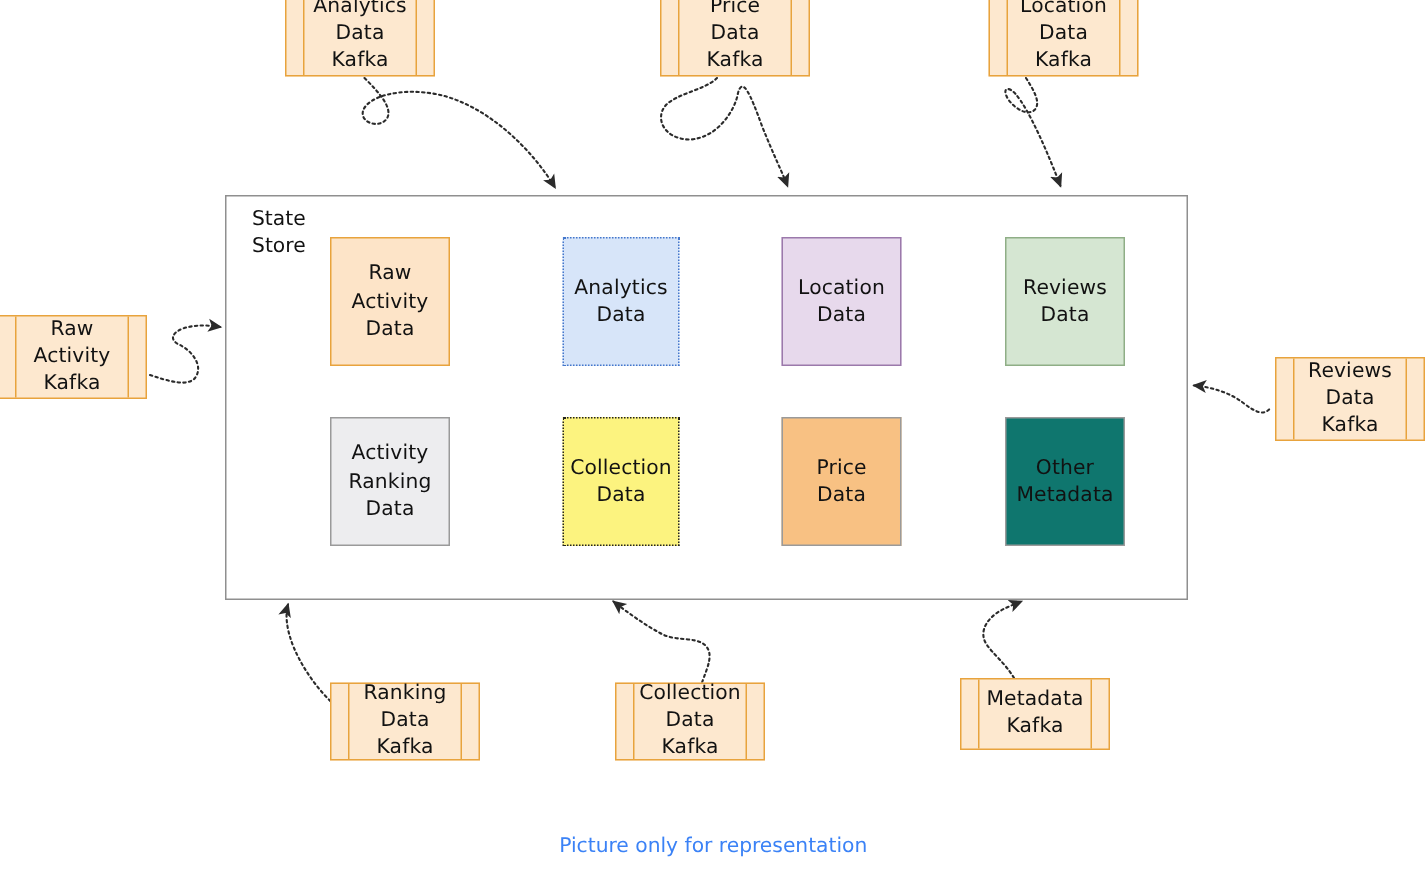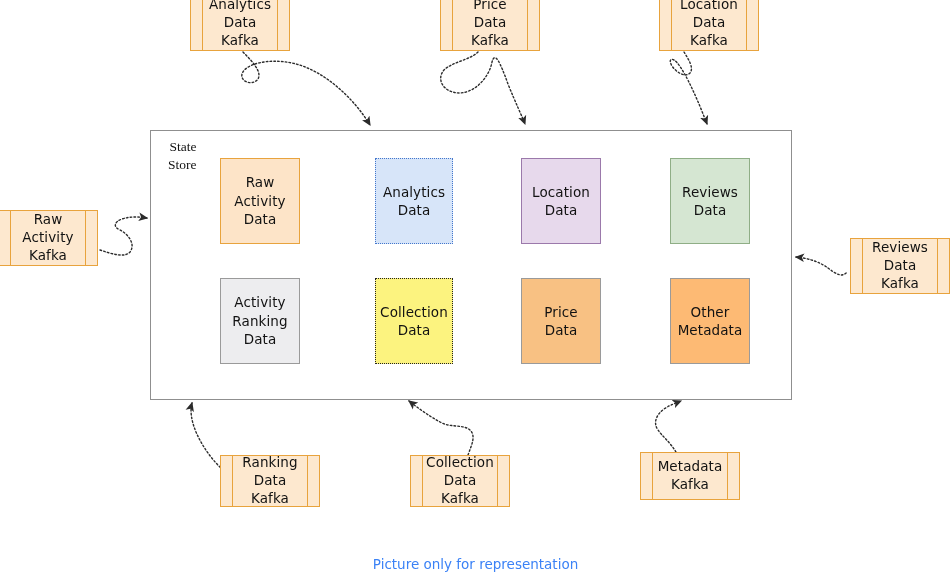--- a/index.html
+++ b/index.html
@@ -51,21 +51,20 @@
     box-sizing: border-box;
     border: 1px solid #8f8f8f;
     background: #ffffff;
   }
   #state-store-label {
     position: absolute;
     font-size: 13.5px;
     line-height: 1.32;
     color: #121212;
     text-align: right;
-    font-family: Liberation Serif, serif;
   }
 
   
   .store-box {
     position: absolute;
     box-sizing: border-box;
     display: flex;
     align-items: center;
     justify-content: center;
     text-align: center;
@@ -148,21 +147,21 @@
       </div>
       <div class="store-box" style="left: 220px; top: 278px; width: 80px; height: 86px; background: rgb(237, 237, 239); border: 1px solid rgb(154, 154, 154);">
         <span>Activity<br>Ranking<br>Data</span>
       </div>
       <div class="store-box" style="left: 375px; top: 278px; width: 78px; height: 86px; background: rgb(252, 243, 127); border: 1px dotted rgb(34, 34, 34);">
         <span>Collection<br>Data</span>
       </div>
       <div class="store-box" style="left: 521px; top: 278px; width: 80px; height: 86px; background: rgb(248, 193, 131); border: 1px solid rgb(154, 154, 154);">
         <span>Price<br>Data</span>
       </div>
-      <div class="store-box" style="left: 670px; top: 278px; width: 80px; height: 86px; background: #fdba74; border: 1px solid rgb(154, 154, 154);">
+      <div class="store-box" style="left: 670px; top: 278px; width: 80px; height: 86px; background: #0f766e; border: 1px solid rgb(154, 154, 154);">
         <span>Other<br>Metadata</span>
       </div>
     </div>
 
   <div id="kafka-boxes">
       <div class="kafka" style="left: 190px; top: -5px; width: 100px; height: 56px; background: rgb(253, 232, 207); border-color: rgb(232, 163, 61);">
         <span class="bar-l"></span>
         <span class="bar-r"></span>
         <span class="ktext">Analytics<br>Data<br>Kafka</span>
       </div>

